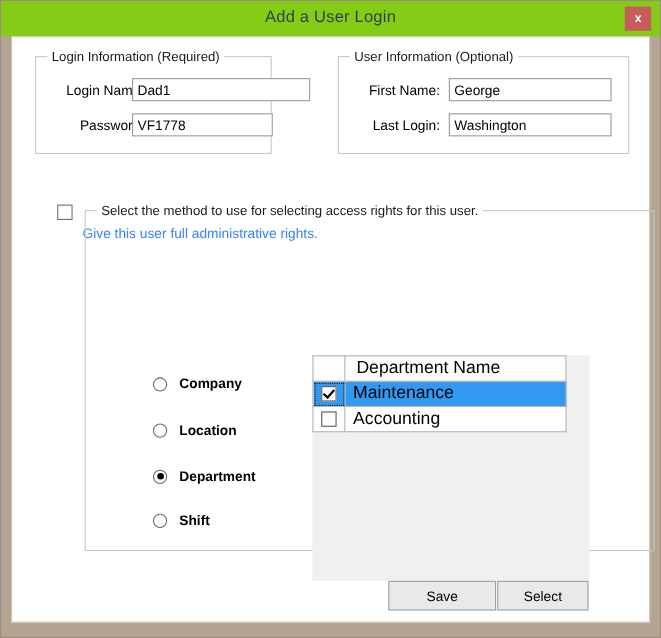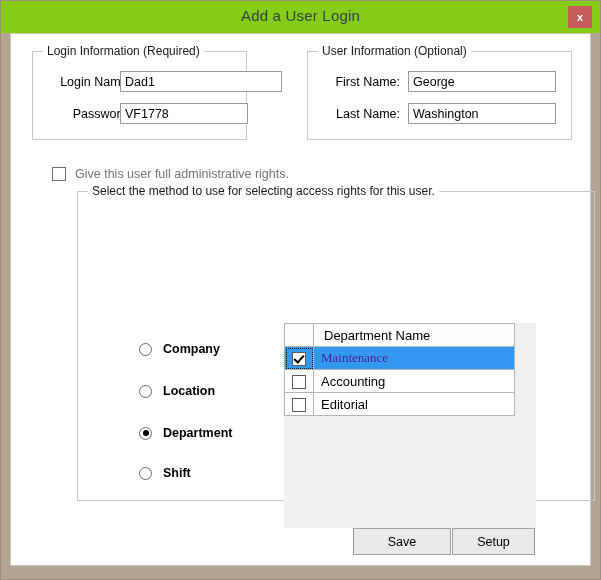--- a/index.html
+++ b/index.html
@@ -133,22 +133,23 @@
     top: 0px;
     width: 4px;
     height: 8px;
     border: solid #000000;
     border-width: 0 2px 2px 0;
     transform: rotate(42deg);
   }
   .cbox-label {
     margin-left: 9px;
     font-size: 12.5px;
-    color: #737373;
+    color: #3b82f6;
     white-space: nowrap;
+    margin-top: 38px;
   }
 
   
   .radio-row {
     position: absolute;
     display: flex;
     align-items: center;
     font-weight: bold;
   }
   .radio {
@@ -191,21 +192,21 @@
   }
   .grid-table {
     border-collapse: collapse;
     table-layout: fixed;
     width: 231px;
     background: #ffffff;
   }
   .grid-table th,
   .grid-table td {
     border: 1px solid #b4b4b4;
-    font-size: 13px;
+    font-size: 16px;
     font-weight: normal;
     color: #000000;
     padding: 0;
     height: 22px;
   }
   .grid-table th.col-check,
   .grid-table td.col-check {
     width: 28px;
     text-align: center;
     vertical-align: middle;
@@ -217,22 +218,21 @@
   }
   .grid-table thead th {
     background: #fdfdfd;
     border-top: 1px solid #b4b4b4;
   }
   .grid-table thead th.col-name {
     padding-left: 10px;
   }
   tr.row-selected td {
     background: #3399f0;
-    color: #4c1d95;
-    font-family: Liberation Serif, serif;
+    color: #000000;
   }
   tr.row-selected td.col-check {
     outline: 1px dotted #1a1a1a;
     outline-offset: -2px;
   }
   .cell-cbox {
     display: inline-block;
     width: 14px;
     height: 14px;
     box-sizing: border-box;
@@ -287,21 +287,21 @@
       <span class="field-label" style="left:14px; top:23px; width:84px;">Login Name:</span>
       <input class="text-input" style="left: 87px; top: 19px; width: 162px;" value="Dad1">
       <span class="field-label" style="left:14px; top:55px; width:84px;">Password:</span>
       <input class="text-input" style="left: 87px; top: 51px; width: 128px;" value="VF1778">
     </div>
 
     <div class="groupbox" id="gb-user">
       <span class="legend">User Information (Optional)</span>
       <span class="field-label" style="left:8px; top:23px; width:84px;">First Name:</span>
       <input class="text-input" style="left: 100px; top: 19px; width: 148px;" value="George">
-      <span class="field-label" style="left:8px; top:55px; width:84px;">Last Name:</span>
+      <span class="field-label" style="left:8px; top:55px; width:84px;">Last Login:</span>
       <input class="text-input" style="left: 100px; top: 51px; width: 148px;" value="Washington">
     </div>
 
     <div class="cbox-row" style="left:41px; top:133px;">
       <span class="cbox" id="cb-admin"></span>
       <span class="cbox-label">Give this user full administrative rights.</span>
     </div>
 
     <div class="groupbox" id="gb-method">
       <span class="legend">Select the method to use for selecting access rights for this user.</span>
@@ -339,28 +339,22 @@
                 <span class="cell-cbox checked"></span>
               </td>
               <td class="col-name">Maintenance</td>
             </tr>
             <tr>
               <td class="col-check">
                 <span class="cell-cbox"></span>
               </td>
               <td class="col-name">Accounting</td>
             </tr>
-            <tr>
-              <td class="col-check">
-                <span class="cell-cbox"></span>
-              </td>
-              <td class="col-name">Editorial</td>
-            </tr>
           </tbody>
         </table>
       </div>
     </div>
 
     <button class="btn" id="btn-save">Save</button>
-    <button class="btn" id="btn-cancel">Setup</button>
+    <button class="btn" id="btn-cancel">Select</button>
 
   </div>
 </div>
 
 </body></html>

